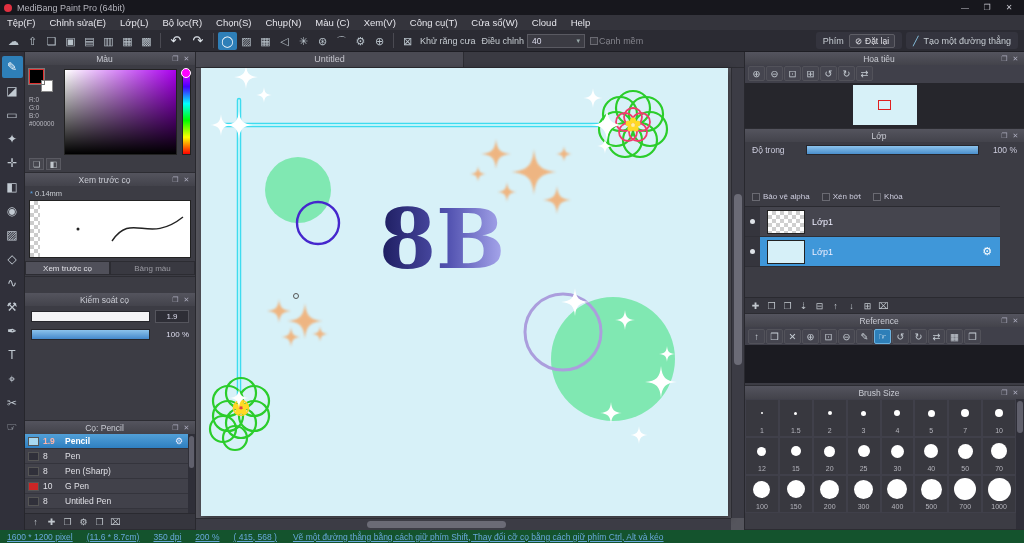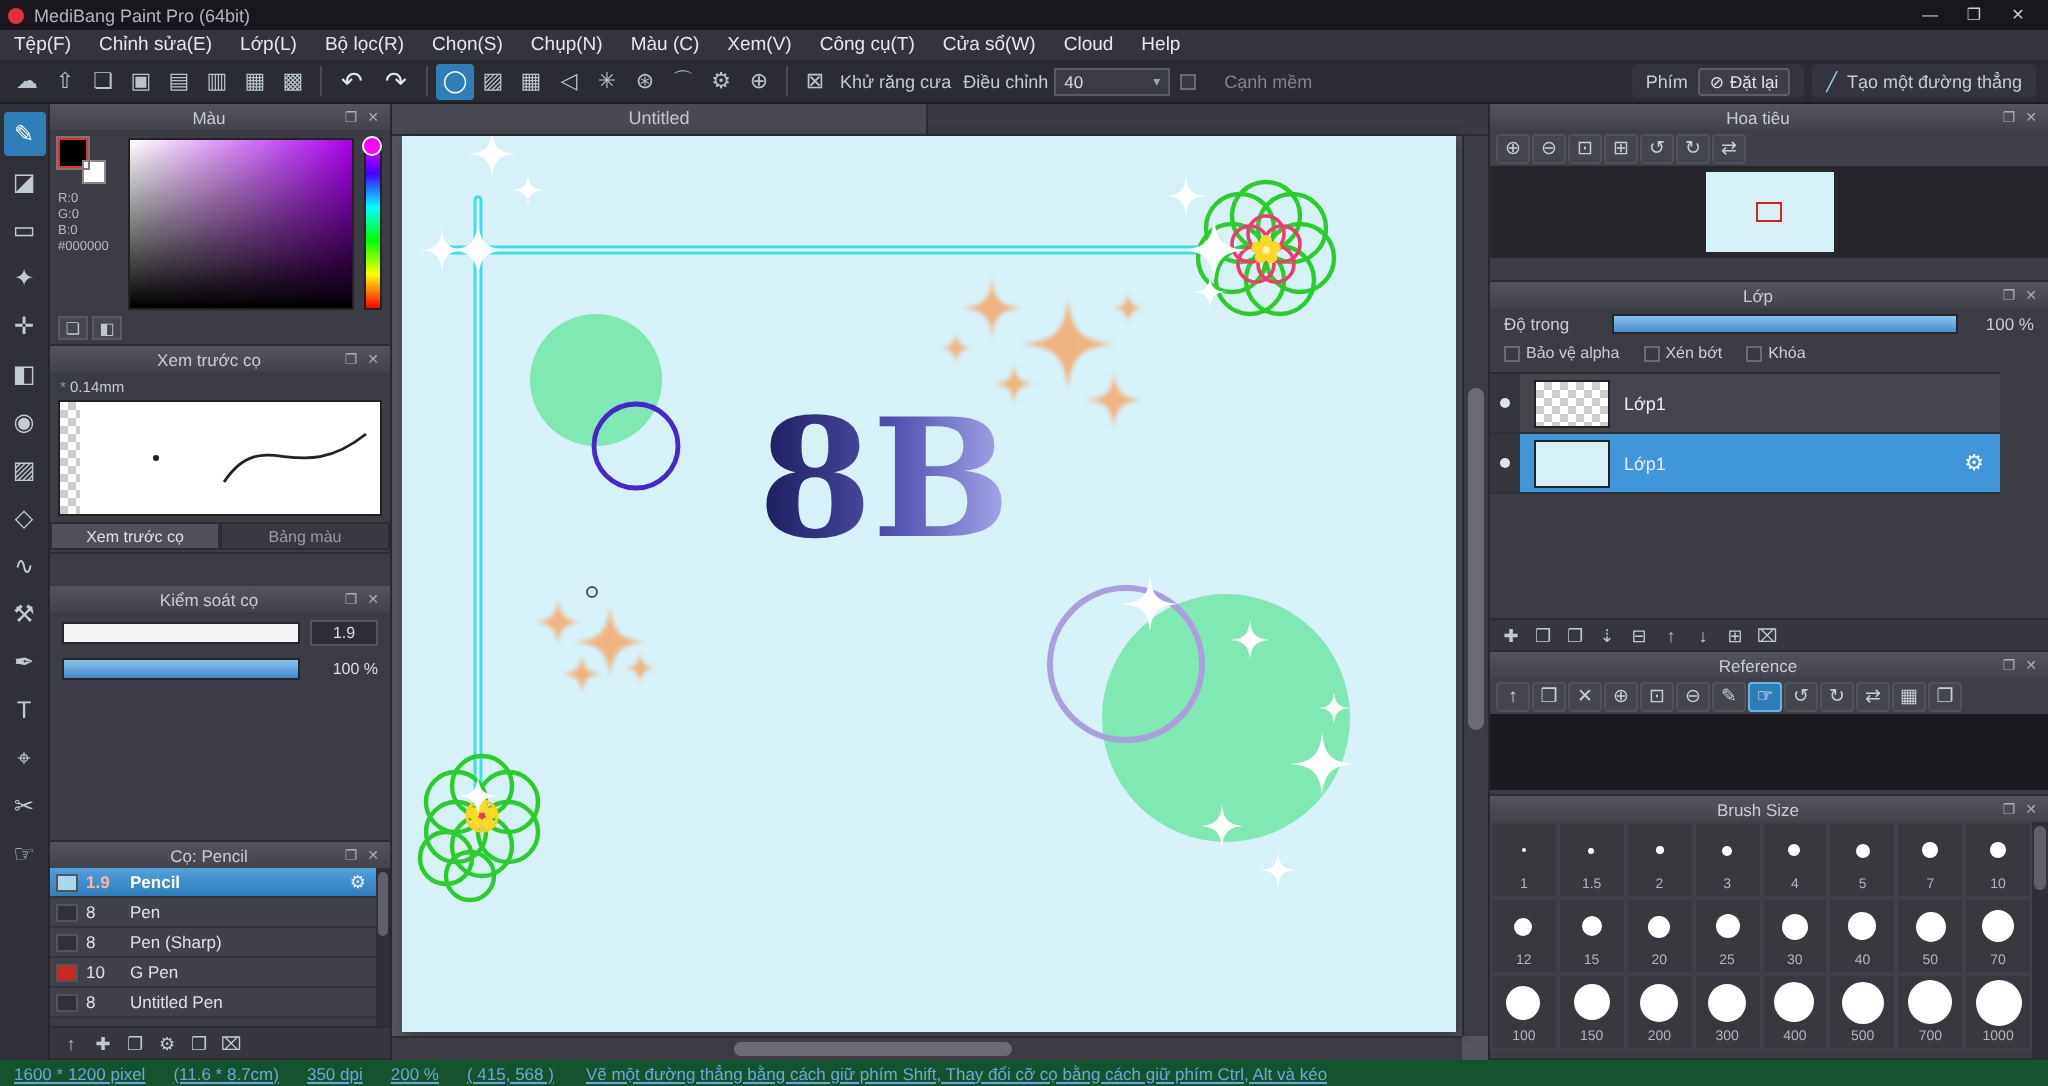--- a/index.html
+++ b/index.html
@@ -15,21 +15,21 @@
 .menu-item{padding:0 7px;line-height:15px;white-space:nowrap;}
 
 .toolbar{height:22px;background:#2b2b33;border-bottom:1px solid #1e1e24;display:flex;align-items:center;padding:0 4px;font-size:9px;color:#c6ccd2;}
 .tb-icon{width:19px;height:18px;line-height:18px;text-align:center;font-size:11px;color:#b9c3cb;flex:none;}
 .tb-icon.big{font-size:13px;color:#e2e8ee;width:22px;}
 .tb-icon.active{background:#2e7fb8;border-radius:2px;color:#fff;}
 .tb-sep{width:1px;height:15px;background:#4a4a52;margin:0 4px;flex:none;}
 .tb-label{margin:0 3px;white-space:nowrap;}
 .tb-select{width:58px;height:14px;background:#3b3b43;border:1px solid #5a5a62;display:flex;align-items:center;padding:0 4px;font-size:8.5px;color:#dde;flex:none;}
 .tb-select .arrow{margin-left:auto;font-size:7px;color:#9aa;}
-.tb-check{display:flex;align-items:center;gap:14px;color:#83838b;margin:12px 5px;white-space:nowrap;}
+.tb-check{display:flex;align-items:center;gap:1px;color:#83838b;margin:12px 5px;white-space:nowrap;}
 .checkbox{width:8px;height:8px;border:1px solid #6a6a72;background:#3a3a42;flex:none;}
 .tb-group{height:17px;display:flex;align-items:center;gap:5px;background:#34343e;border-radius:3px;padding:0 7px;margin:0 2px;white-space:nowrap;}
 .tb-btn{height:14px;display:flex;align-items:center;gap:3px;padding:0 5px;background:#3e3e48;border:1px solid #5e5e66;border-radius:2px;font-size:8.5px;color:#e2e2e8;}
 .spacer{flex:1;}
 
 .main{position:absolute;top:52px;left:0;right:0;bottom:13px;display:flex;}
 .toolstrip{width:25px;background:#30303a;border-right:1px solid #26262c;display:flex;flex-direction:column;align-items:center;padding-top:4px;gap:2px;flex:none;}
 .tool{width:21px;height:22px;line-height:22px;text-align:center;font-size:12px;color:#c2cad2;border-radius:2px;}
 .tool.active{background:#2e7fb8;color:#fff;}
 .left-col{width:171px;display:flex;flex-direction:column;background:#3c3c44;border-right:1px solid #28282e;flex:none;}
@@ -94,21 +94,21 @@
 .nav-thumb-area{height:46px;background:#26262c;display:flex;align-items:center;justify-content:center;}
 .nav-canvas{width:64px;height:40px;background:#d7f1f8;position:relative;}
 .nav-view{position:absolute;left:25px;top:15px;width:13px;height:10px;border:1px solid #e02020;}
 
 .l-row{display:flex;align-items:center;gap:6px;padding:3px 7px 1px;font-size:8.5px;color:#ccd;}
 .l-label{width:48px;flex:none;white-space:nowrap;}
 .slider-blue{flex:1;height:10px;border:1px solid #26262c;background:linear-gradient(#8cc3ec,#4a8fcc);}
 .l-val{width:32px;text-align:right;flex:none;}
 .dropdown{flex:1;height:14px;background:#3a3a42;border:1px solid #5a5a62;display:flex;align-items:center;padding:0 4px;font-size:8.5px;color:#dde;}
 .dropdown .arrow{margin-left:auto;font-size:7px;color:#9aa;}
-.checks{display:flex;padding:4px 7px 2px;gap:12px;font-size:8px;color:#ccd;align-items:center;}
+.checks{display:flex;padding:4px 7px 2px;gap:12px;font-size:8px;color:#ccd;align-items:center;margin-top:32px;}
 .chk-wrap{display:flex;align-items:center;gap:3px;white-space:nowrap;}
 .layer-list{margin-top:3px;border-top:1px solid #2a2a30;margin-right:24px;}
 .layer-row{height:30px;display:flex;align-items:center;background:#45454e;border-bottom:1px solid #2f2f36;}
 .layer-row.sel{background:#3f97d9;}
 .eye-cell{width:15px;height:100%;background:#35353d;display:flex;align-items:center;justify-content:center;flex:none;}
 .eye-dot{width:5px;height:5px;border-radius:50%;background:#dfe3e8;}
 .layer-thumb{width:38px;height:24px;border:1px solid #222;margin:0 7px;background:#fff;flex:none;}
 .layer-thumb.checker{background-image:conic-gradient(#cfcfcf 25%,#fff 0 50%,#cfcfcf 0 75%,#fff 0);background-size:8px 8px;}
 .layer-name{flex:1;font-size:9px;color:#eef;}
 .layer-gear{margin-right:8px;font-size:11px;color:#fff;}
@@ -456,21 +456,21 @@
       <div class="vscroll">
           <div class="thumb"></div>
         </div>
       <div class="hscroll">
           <div class="thumb"></div>
         </div>
     </div>
 
     <div class="right-col">
 
-      <div class="panel" style="height:89px;">
+      <div class="panel" style="height:77px;">
         <div class="p-head">
           <span class="ph-icon"></span>
           <span class="p-title">Hoa tiêu</span>
           <span class="ph-icon">❐</span>
           <span class="ph-icon">✕</span>
         </div>
         <div class="icon-row" id="nav-icons">
             <span class="nav-icon">⊕</span>
             <span class="nav-icon">⊖</span>
             <span class="nav-icon">⊡</span>

